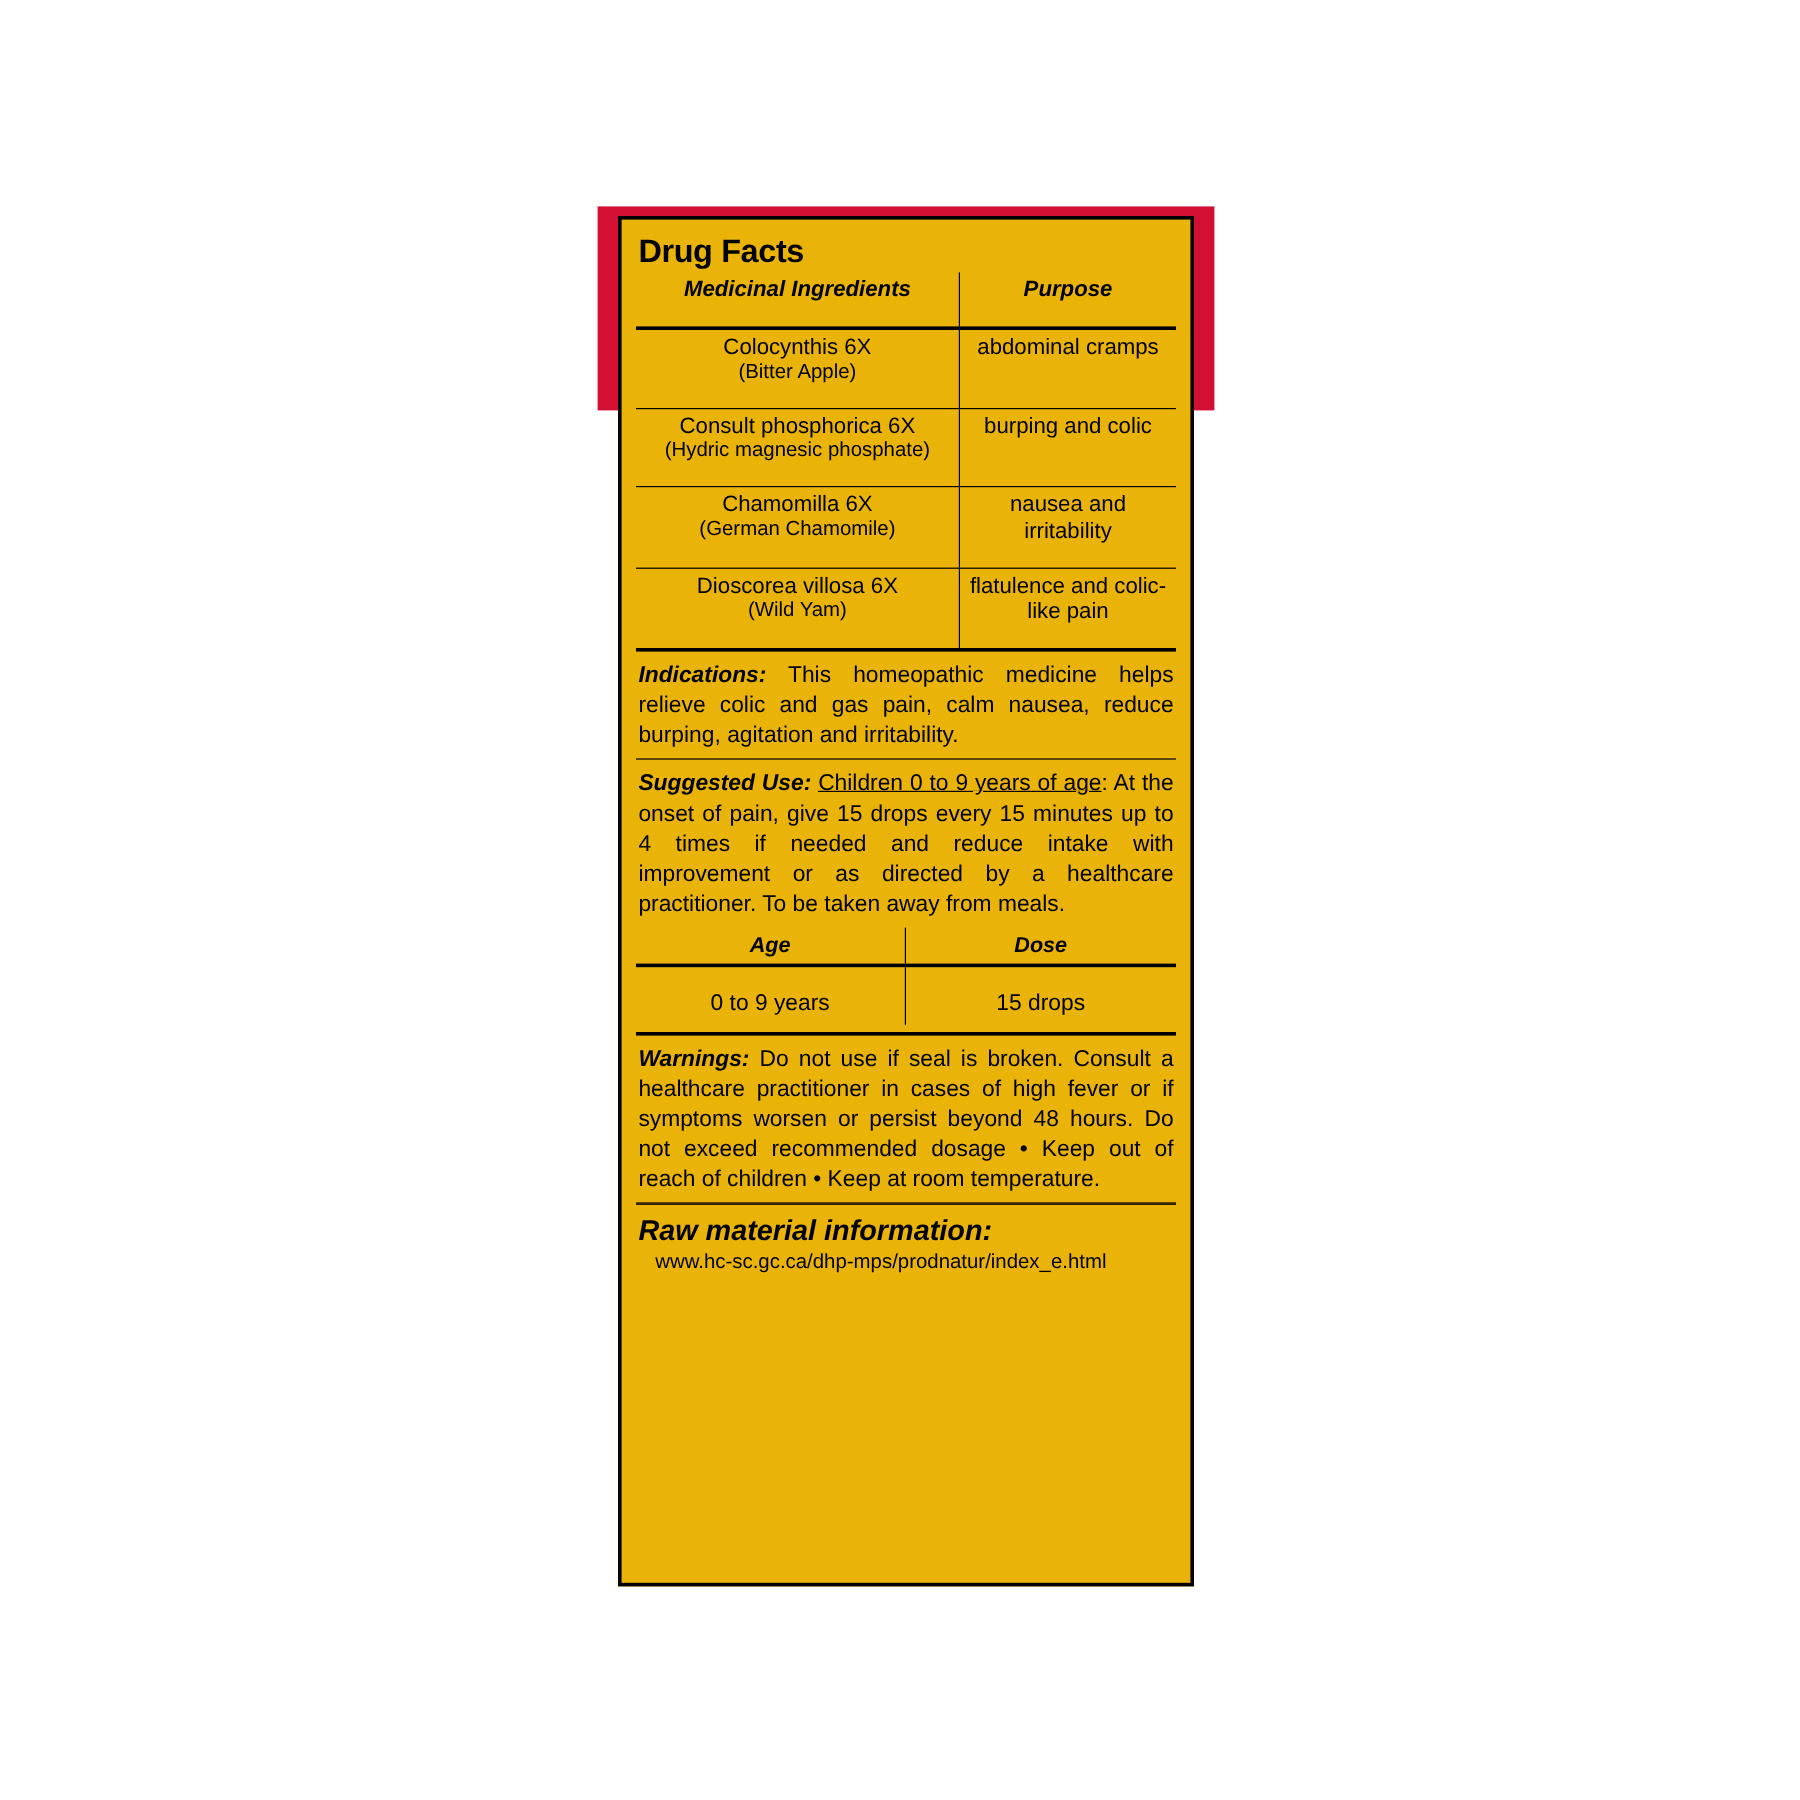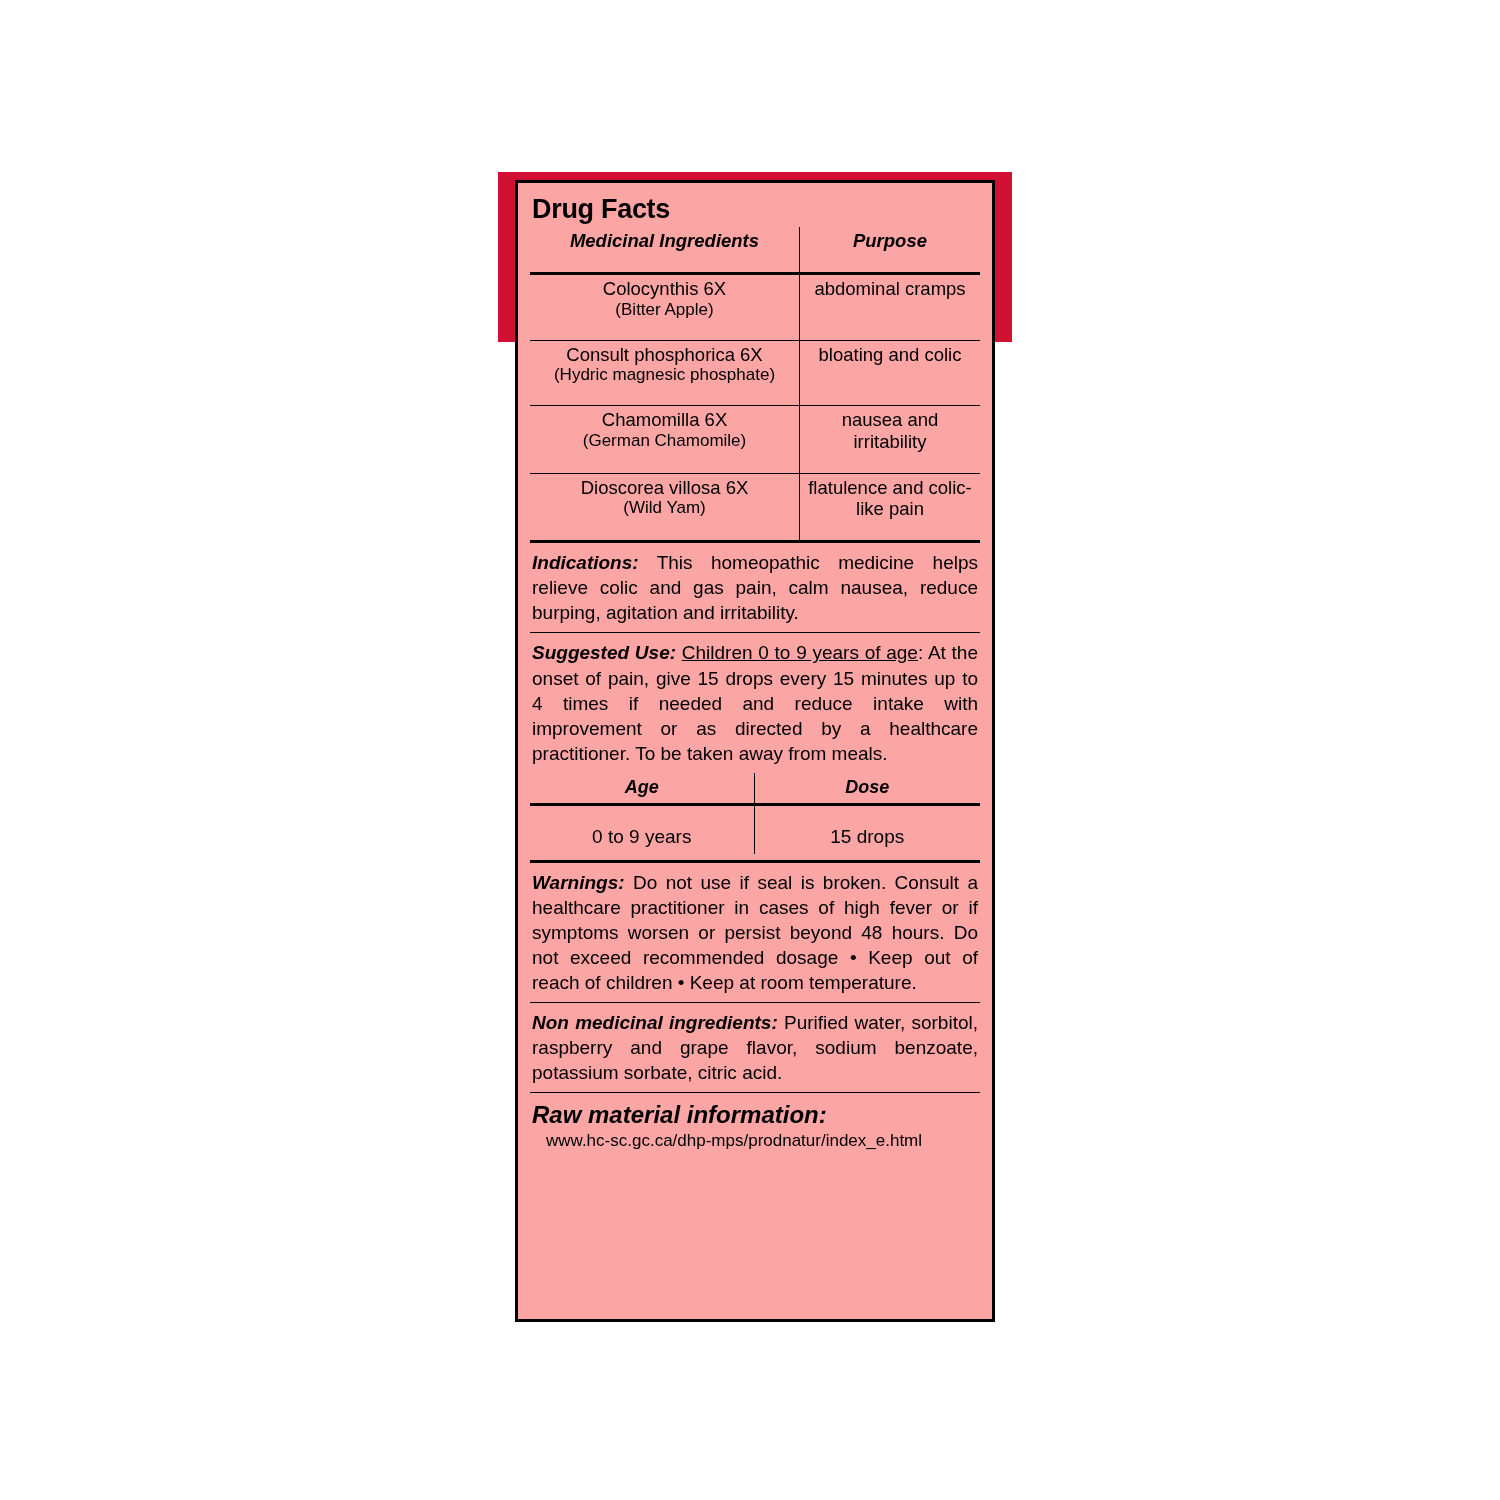--- a/index.html
+++ b/index.html
@@ -24,21 +24,21 @@
     height: 170px;
     background: #d21034;
   }
 
   #panel {
     position: absolute;
     left: 515px;
     top: 180px;
     width: 480px;
     height: 1142px;
-    background: #fca5a5;
+    background: #eab308;
     border: 3px solid #000000;
     box-sizing: border-box;
     padding: 0;
   }
 
   .inner {
     padding: 10px 12px 8px 12px;
     box-sizing: border-box;
     height: 100%;
   }
@@ -175,21 +175,21 @@
           <span class="sub">(Bitter Apple)</span>
         </td>
         <td class="col-div">abdominal cramps</td>
       </tr>
 
       <tr class="ing-row">
         <td>
           <span>Consult phosphorica 6X</span>
           <span class="sub">(Hydric magnesic phosphate)</span>
         </td>
-        <td class="col-div">bloating and colic</td>
+        <td class="col-div">burping and colic</td>
       </tr>
 
       <tr class="ing-row">
         <td>
           <span>Chamomilla 6X</span>
           <span class="sub">(German Chamomile)</span>
         </td>
         <td class="col-div">nausea and irritability</td>
       </tr>
 
@@ -230,24 +230,20 @@
 
     <hr class="sep">
 
     <p class="para">
       <span class="lead">Warnings:</span>
       <span>Do not use if seal is broken. Consult a healthcare practitioner in cases of high fever or if symptoms worsen or persist beyond 48 hours. Do not exceed recommended dosage • Keep out of reach of children • Keep at room temperature.</span>
     </p>
 
     <hr class="sep-thin">
 
-    <p class="para">
-      <span class="lead">Non medicinal ingredients:</span>
-      <span>Purified water, sorbitol, raspberry and grape flavor, sodium benzoate, potassium sorbate, citric acid.</span>
-    </p>
 
     <hr class="sep-thin">
 
     <div class="rawlab">Raw material information:</div>
     <div class="url">www.hc-sc.gc.ca/dhp-mps/prodnatur/index_e.html</div>
 
   </div>
 </div>
 
 </body></html>

